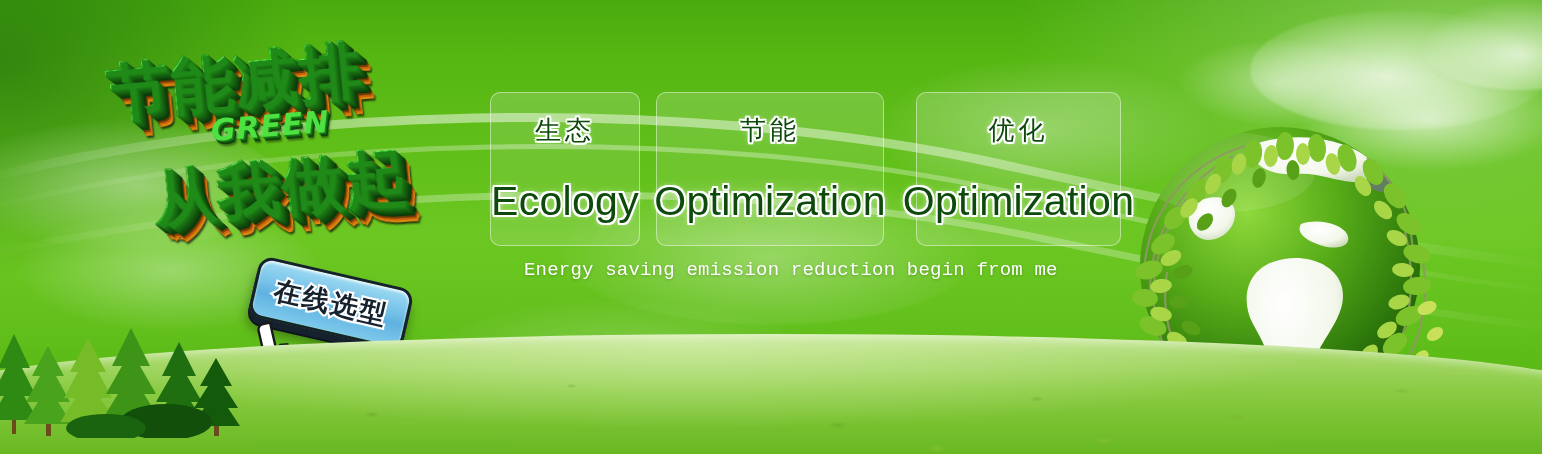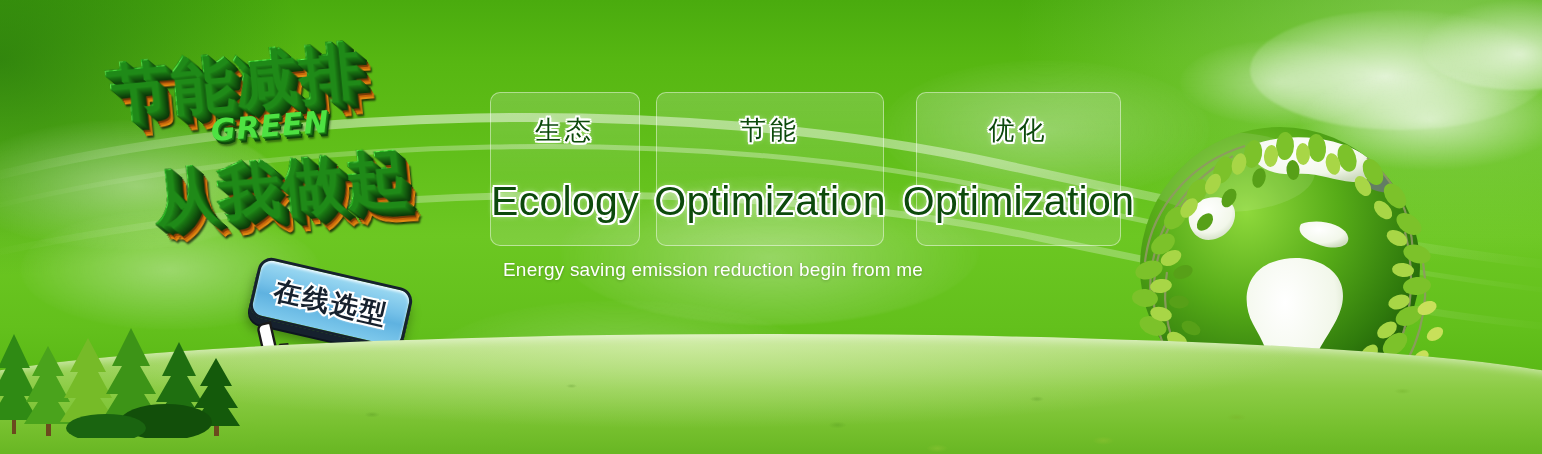--- a/index.html
+++ b/index.html
@@ -150,22 +150,22 @@
     font-family:"Liberation Sans", sans-serif;
     font-size:41px; font-weight:normal; letter-spacing:.3px;
     color:#0d4a0c; white-space:nowrap;
     text-shadow:
       -1.6px -1.6px 0 #fff, 1.6px -1.6px 0 #fff, -1.6px 1.6px 0 #fff, 1.6px 1.6px 0 #fff,
       0 -2px 0 #fff, 0 2px 0 #fff, -2px 0 0 #fff, 2px 0 0 #fff,
       0 0 6px rgba(255,255,255,.9);
   }
 
   .tagline{
-    position:absolute; left:503px; top:259px;
-    font-family:Liberation Sans, sans-serif;
+    position:absolute; left:524px; top:259px;
+    font-family:Liberation Mono, monospace;
     font-size:19px; color:#ffffff; letter-spacing:.2px;
     text-shadow:0 1px 3px rgba(0,0,0,.22);
     white-space:nowrap;
   }
 
   
   .globe-wrap{ position:absolute; left:1105px; top:112px; width:350px; height:330px; }
 
   
   .ground{

